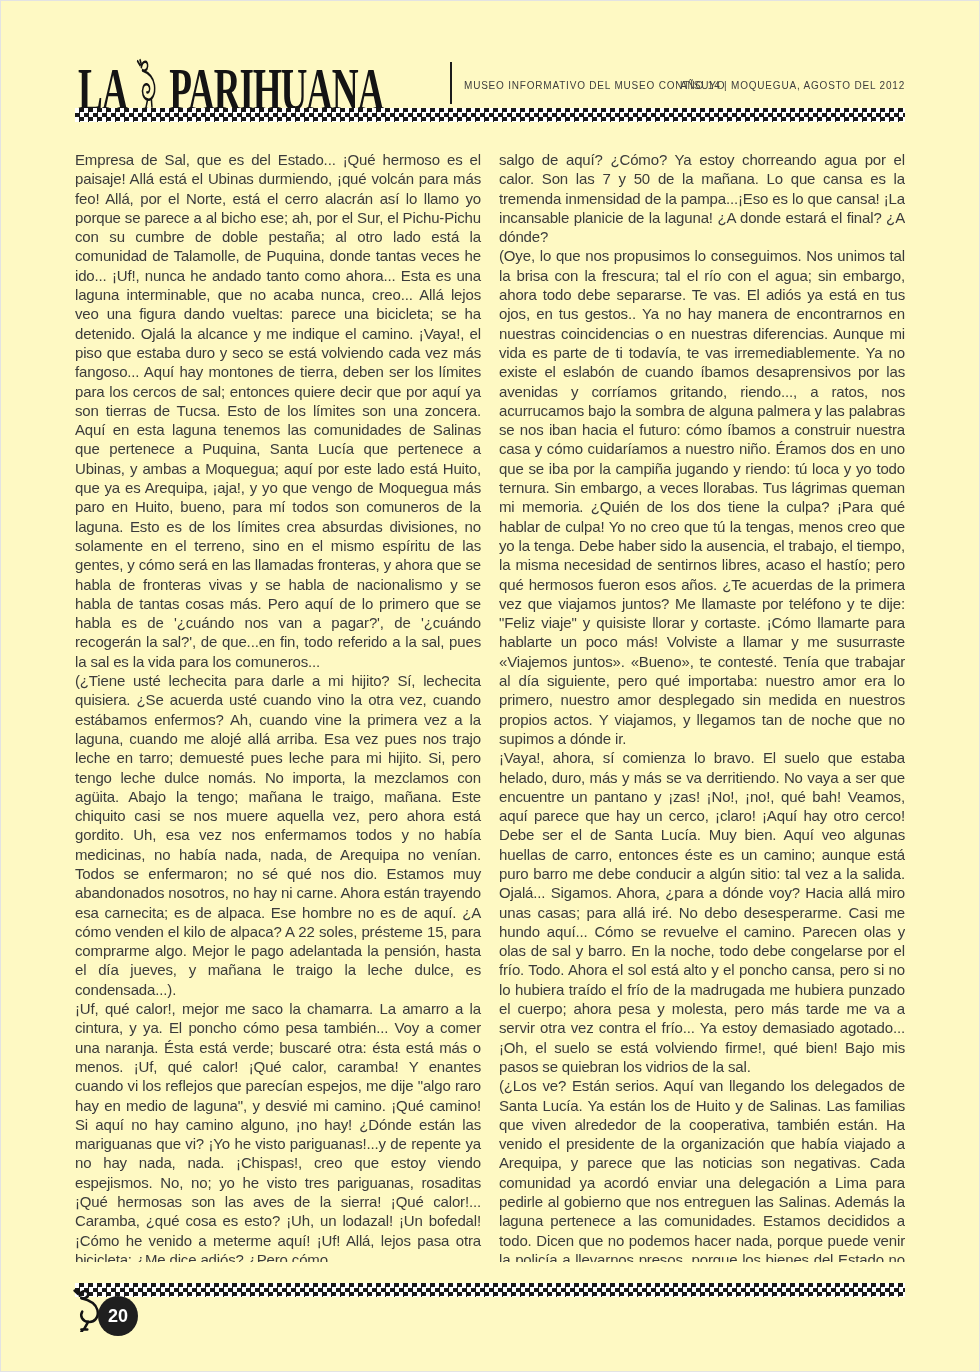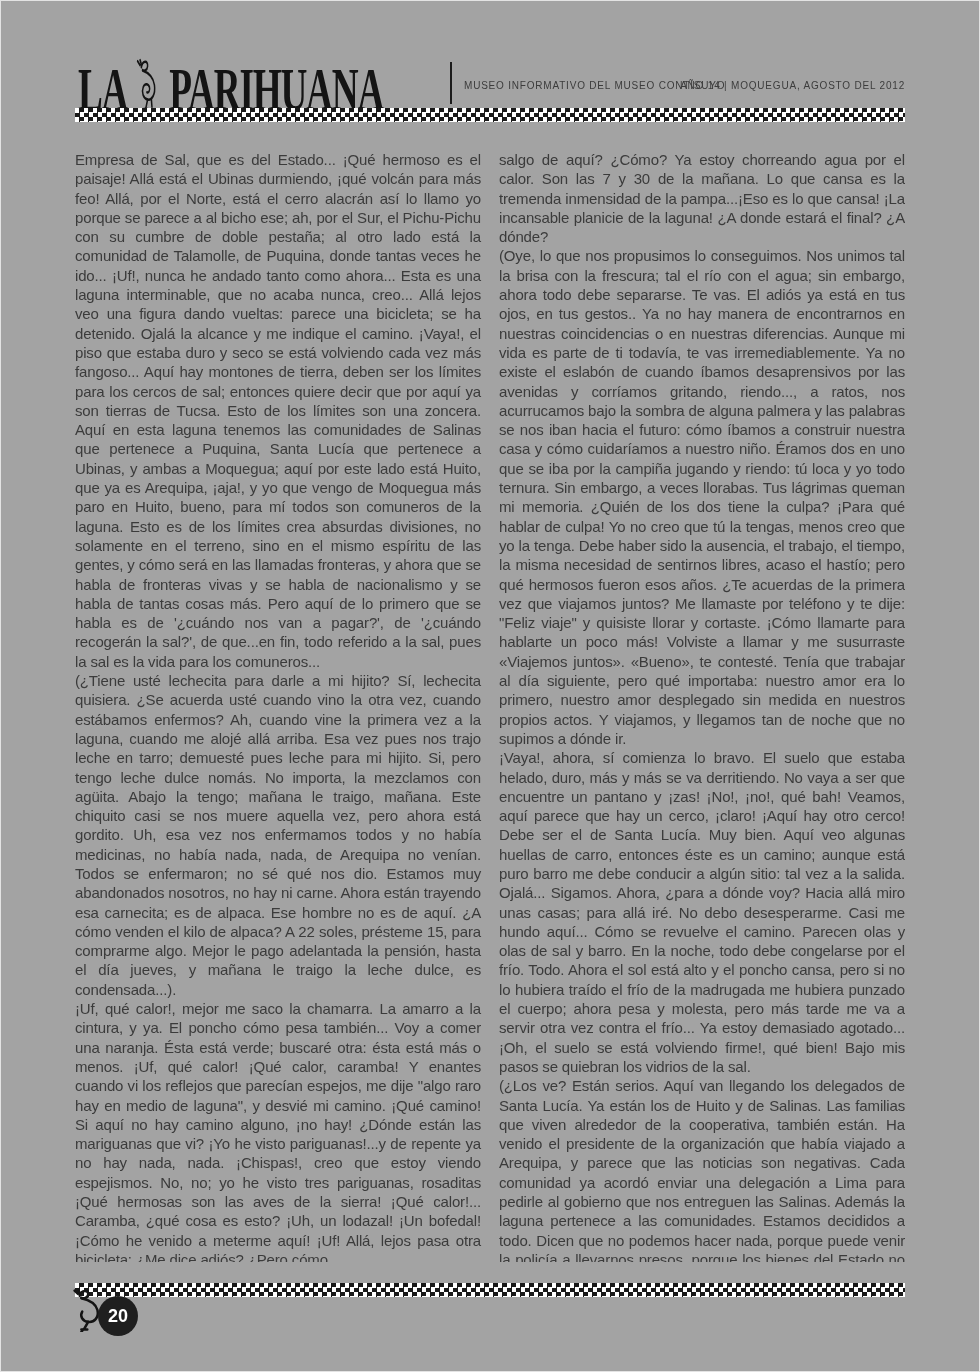--- a/index.html
+++ b/index.html
@@ -1,19 +1,19 @@
 <!DOCTYPE html>
 <html><head>
 <meta charset="utf-8">
 <style>
   html,body{margin:0;padding:0;background:#ffffff;}
   .page{
     position:relative;
     width:980px;height:1372px;
-    background:#a3a3a3;
+    background:#fef9c3;
     box-shadow:inset 0 0 0 1px #e3e3e3;
     overflow:hidden;
     font-family:"Liberation Sans", sans-serif;
   }
   
   .masthead{position:absolute;top:58px;left:78px;right:75px;height:52px;}
   .mast-title-row{
     position:absolute;left:0;top:0;
     display:flex;align-items:flex-end;white-space:nowrap;
     transform:scaleX(0.60);transform-origin:left top;
@@ -91,21 +91,21 @@
 
   <div class="andes-border top"></div>
 
   <main class="columns">
     <section class="col">
       <p>Empresa de Sal, que es del Estado... ¡Qué hermoso es el paisaje! Allá está el Ubinas durmiendo, ¡qué volcán para más feo! Allá, por el Norte, está el cerro alacrán así lo llamo yo porque se parece a al bicho ese; ah, por el Sur, el Pichu-Pichu con su cumbre de doble pestaña; al otro lado está la comunidad de Talamolle, de Puquina, donde tantas veces he ido... ¡Uf!, nunca he andado tanto como ahora... Esta es una laguna interminable, que no acaba nunca, creo... Allá lejos veo una figura dando vueltas: parece una bicicleta; se ha detenido. Ojalá la alcance y me indique el camino. ¡Vaya!, el piso que estaba duro y seco se está volviendo cada vez más fangoso... Aquí hay montones de tierra, deben ser los límites para los cercos de sal; entonces quiere decir que por aquí ya son tierras de Tucsa. Esto de los límites son una zoncera. Aquí en esta laguna tenemos las comunidades de Salinas que pertenece a Puquina, Santa Lucía que pertenece a Ubinas, y ambas a Moquegua; aquí por este lado está Huito, que ya es Arequipa, ¡aja!, y yo que vengo de Moquegua más paro en Huito, bueno, para mí todos son comuneros de la laguna. Esto es de los límites crea absurdas divisiones, no solamente en el terreno, sino en el mismo espíritu de las gentes, y cómo será en las llamadas fronteras, y ahora que se habla de fronteras vivas y se habla de nacionalismo y se habla de tantas cosas más. Pero aquí de lo primero que se habla es de '¿cuándo nos van a pagar?', de '¿cuándo recogerán la sal?', de que...en fin, todo referido a la sal, pues la sal es la vida para los comuneros...</p>
       <p>(¿Tiene usté lechecita para darle a mi hijito? Sí, lechecita quisiera. ¿Se acuerda usté cuando vino la otra vez, cuando estábamos enfermos? Ah, cuando vine la primera vez a la laguna, cuando me alojé allá arriba. Esa vez pues nos trajo leche en tarro; demuesté pues leche para mi hijito. Si, pero tengo leche dulce nomás. No importa, la mezclamos con agüita. Abajo la tengo; mañana le traigo, mañana. Este chiquito casi se nos muere aquella vez, pero ahora está gordito. Uh, esa vez nos enfermamos todos y no había medicinas, no había nada, nada, de Arequipa no venían. Todos se enfermaron; no sé qué nos dio. Estamos muy abandonados nosotros, no hay ni carne. Ahora están trayendo esa carnecita; es de alpaca. Ese hombre no es de aquí. ¿A cómo venden el kilo de alpaca? A 22 soles, présteme 15, para comprarme algo. Mejor le pago adelantada la pensión, hasta el día jueves, y mañana le traigo la leche dulce, es condensada...).</p>
       <p>¡Uf, qué calor!, mejor me saco la chamarra. La amarro a la cintura, y ya. El poncho cómo pesa también... Voy a comer una naranja. Ésta está verde; buscaré otra: ésta está más o menos. ¡Uf, qué calor! ¡Qué calor, caramba! Y enantes cuando vi los reflejos que parecían espejos, me dije "algo raro hay en medio de laguna", y desvié mi camino. ¡Qué camino! Si aquí no hay camino alguno, ¡no hay! ¿Dónde están las mariguanas que vi? ¡Yo he visto pariguanas!...y de repente ya no hay nada, nada. ¡Chispas!, creo que estoy viendo espejismos. No, no; yo he visto tres pariguanas, rosaditas ¡Qué hermosas son las aves de la sierra! ¡Qué calor!... Caramba, ¿qué cosa es esto? ¡Uh, un lodazal! ¡Un bofedal! ¡Cómo he venido a meterme aquí! ¡Uf! Allá, lejos pasa otra bicicleta: ¿Me dice adiós? ¿Pero cómo</p>
     </section>
     <section class="col">
-      <p>salgo de aquí? ¿Cómo? Ya estoy chorreando agua por el calor. Son las 7 y 30 de la mañana. Lo que cansa es la tremenda inmensidad de la pampa...¡Eso es lo que cansa! ¡La incansable planicie de la laguna! ¿A donde estará el final? ¿A dónde?</p>
+      <p>salgo de aquí? ¿Cómo? Ya estoy chorreando agua por el calor. Son las 7 y 50 de la mañana. Lo que cansa es la tremenda inmensidad de la pampa...¡Eso es lo que cansa! ¡La incansable planicie de la laguna! ¿A donde estará el final? ¿A dónde?</p>
       <p>(Oye, lo que nos propusimos lo conseguimos. Nos unimos tal la brisa con la frescura; tal el río con el agua; sin embargo, ahora todo debe separarse. Te vas. El adiós ya está en tus ojos, en tus gestos.. Ya no hay manera de encontrarnos en nuestras coincidencias o en nuestras diferencias. Aunque mi vida es parte de ti todavía, te vas irremediablemente. Ya no existe el eslabón de cuando íbamos desaprensivos por las avenidas y corríamos gritando, riendo..., a ratos, nos acurrucamos bajo la sombra de alguna palmera y las palabras se nos iban hacia el futuro: cómo íbamos a construir nuestra casa y cómo cuidaríamos a nuestro niño. Éramos dos en uno que se iba por la campiña jugando y riendo: tú loca y yo todo ternura. Sin embargo, a veces llorabas. Tus lágrimas queman mi memoria. ¿Quién de los dos tiene la culpa? ¡Para qué hablar de culpa! Yo no creo que tú la tengas, menos creo que yo la tenga. Debe haber sido la ausencia, el trabajo, el tiempo, la misma necesidad de sentirnos libres, acaso el hastío; pero qué hermosos fueron esos años. ¿Te acuerdas de la primera vez que viajamos juntos? Me llamaste por teléfono y te dije: "Feliz viaje" y quisiste llorar y cortaste. ¡Cómo llamarte para hablarte un poco más! Volviste a llamar y me susurraste «Viajemos juntos». «Bueno», te contesté. Tenía que trabajar al día siguiente, pero qué importaba: nuestro amor era lo primero, nuestro amor desplegado sin medida en nuestros propios actos. Y viajamos, y llegamos tan de noche que no supimos a dónde ir.</p>
       <p>¡Vaya!, ahora, sí comienza lo bravo. El suelo que estaba helado, duro, más y más se va derritiendo. No vaya a ser que encuentre un pantano y ¡zas! ¡No!, ¡no!, qué bah! Veamos, aquí parece que hay un cerco, ¡claro! ¡Aquí hay otro cerco! Debe ser el de Santa Lucía. Muy bien. Aquí veo algunas huellas de carro, entonces éste es un camino; aunque está puro barro me debe conducir a algún sitio: tal vez a la salida. Ojalá... Sigamos. Ahora, ¿para a dónde voy? Hacia allá miro unas casas; para allá iré. No debo desesperarme. Casi me hundo aquí... Cómo se revuelve el camino. Parecen olas y olas de sal y barro. En la noche, todo debe congelarse por el frío. Todo. Ahora el sol está alto y el poncho cansa, pero si no lo hubiera traído el frío de la madrugada me hubiera punzado el cuerpo; ahora pesa y molesta, pero más tarde me va a servir otra vez contra el frío... Ya estoy demasiado agotado... ¡Oh, el suelo se está volviendo firme!, qué bien! Bajo mis pasos se quiebran los vidrios de la sal.</p>
       <p>(¿Los ve? Están serios. Aquí van llegando los delegados de Santa Lucía. Ya están los de Huito y de Salinas. Las familias que viven alrededor de la cooperativa, también están. Ha venido el presidente de la organización que había viajado a Arequipa, y parece que las noticias son negativas. Cada comunidad ya acordó enviar una delegación a Lima para pedirle al gobierno que nos entreguen las Salinas. Además la laguna pertenece a las comunidades. Estamos decididos a todo. Dicen que no podemos hacer nada, porque puede venir la policía a llevarnos presos, porque los bienes del Estado no los puede</p>
     </section>
   </main>
 
   <footer>
     <div class="andes-border bottom"></div>
     <div class="pagenum-group">
       <span class="foot-bird">

